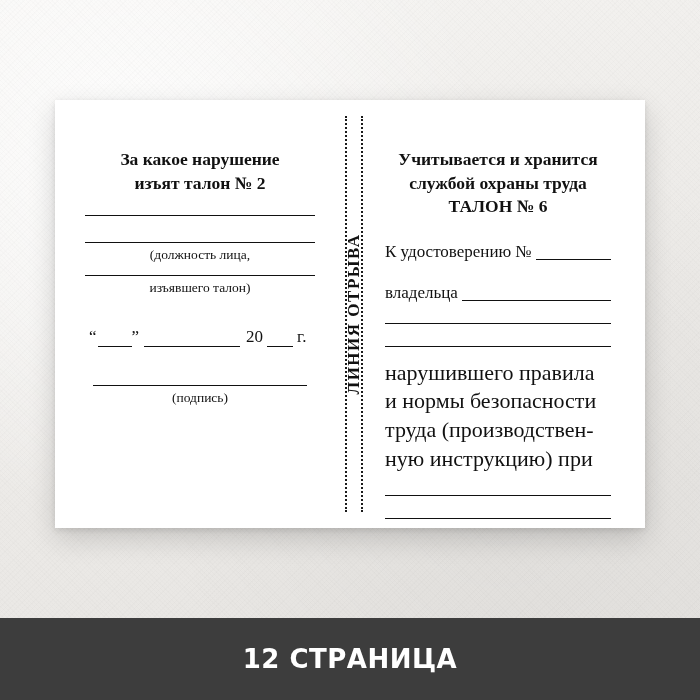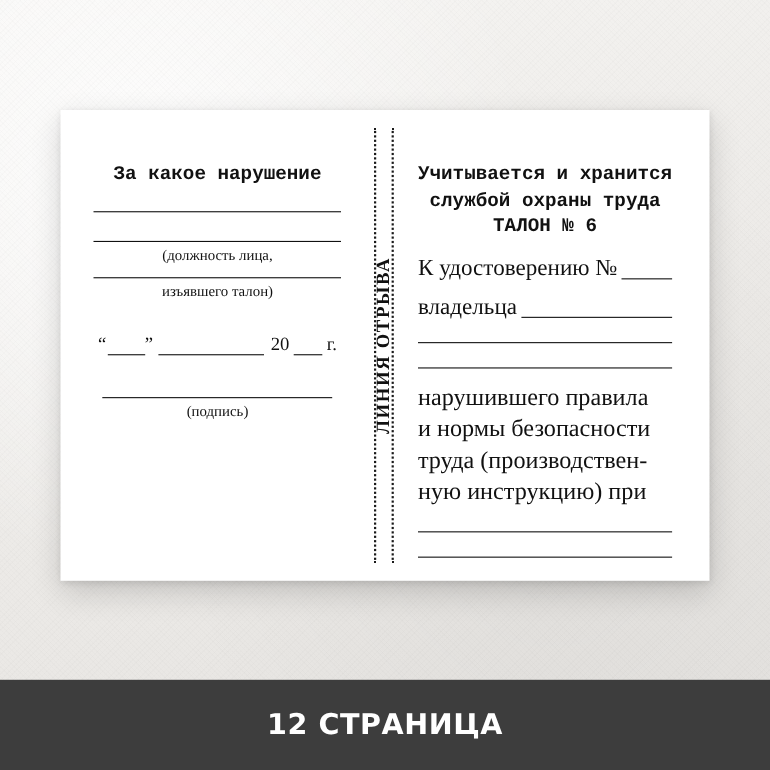--- a/index.html
+++ b/index.html
@@ -92,21 +92,21 @@
     color: #111;
   }
 
   .head {
     text-align: center;
     font-weight: bold;
     font-size: 17.5px;
     line-height: 1.35;
     color: #111;
   }
-  .head .ln { display: block; white-space: nowrap; font-family: Liberation Mono, monospace; }
+  .head .ln { display: block; white-space: nowrap; }
 
   
   .left-block { margin-top: 20px; }
   .blank {
     border-bottom: 1.6px solid #111;
     height: 0;
     margin: 0 0 0 0;
   }
   .caption {
     text-align: center;
@@ -148,27 +148,27 @@
     margin: 0 2px;
   }
   .date-row .txt { padding: 0 2px; }
 
   .sign-wrap { margin-top: 38px; padding: 0 8px; }
   .sign-rule { border-bottom: 1.6px solid #111; height: 0; }
   .sign-cap { text-align: center; font-size: 13.5px; margin-top: 4px; color: #111; }
 
   
   .r-line {
-    font-size: 21px;
+    font-size: 17px;
     line-height: 1.0;
     color: #111;
     white-space: nowrap;
     display: flex;
     align-items: flex-end;
-    margin-top: 14px;
+    margin-top: 24px;
   }
   .r-line .t { padding-right: 4px; }
   .r-line .fill {
     flex: 1;
     border-bottom: 1.6px solid #111;
     height: 14px;
   }
   .r-blank {
     border-bottom: 1.6px solid #111;
     height: 0;
@@ -206,20 +206,21 @@
 <body>
 
 <div class="scene">
 
   <div class="card">
     <div class="card-inner">
 
       <div class="col col-left">
         <div class="head">
           <span class="ln">За какое нарушение</span>
+          <span class="ln">изъят талон № 2</span>
         </div>
 
         <div class="left-block">
           <div class="blank"></div>
           <div class="gap-26"></div>
           <div class="blank"></div>
           <div class="caption">(должность лица,</div>
           <div class="gap-12"></div>
           <div class="blank"></div>
           <div class="caption">изъявшего талон)</div>

